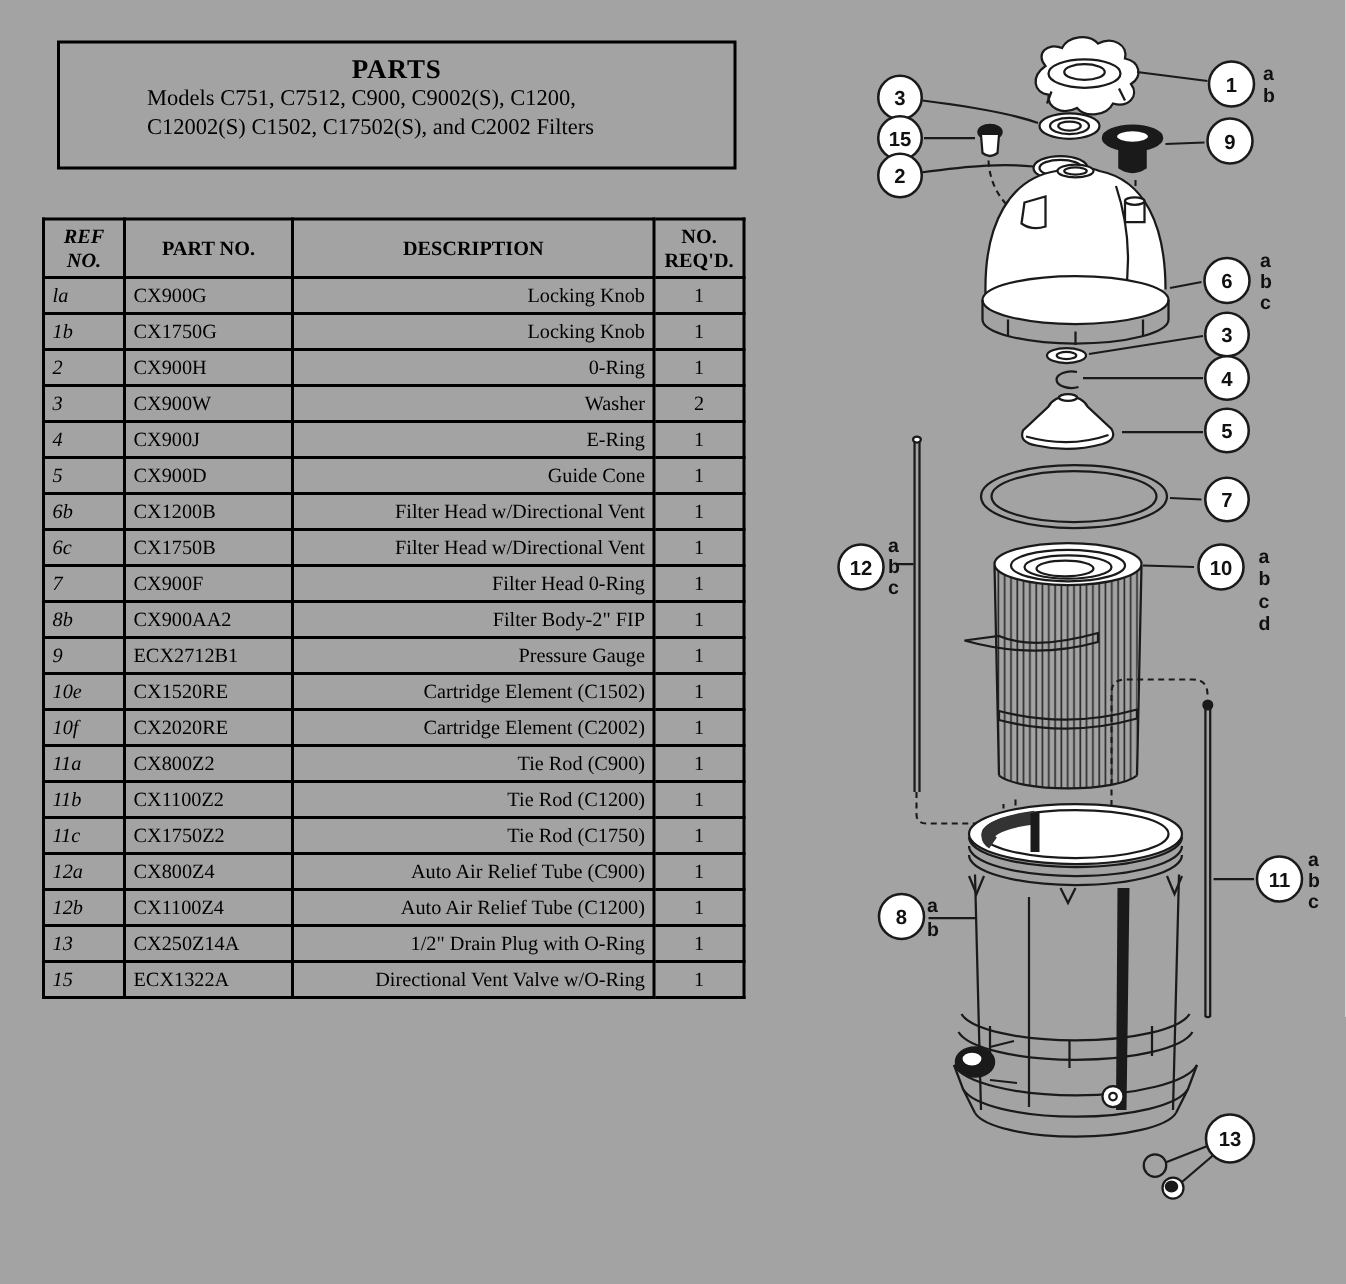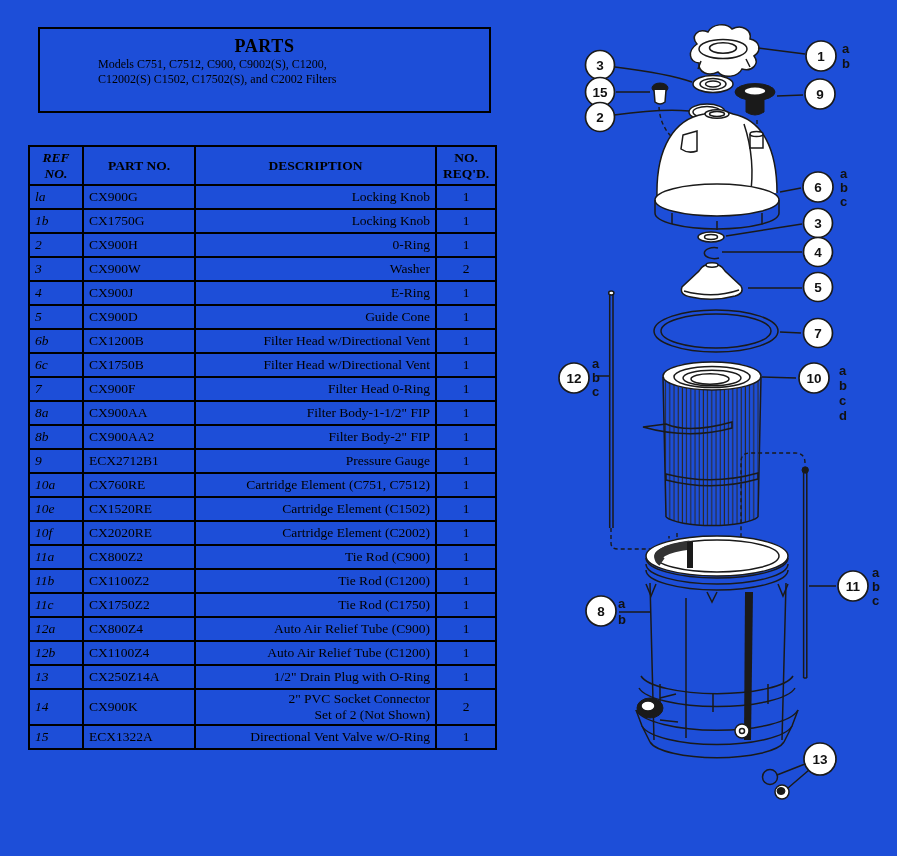--- a/index.html
+++ b/index.html
@@ -1,23 +1,23 @@
 <!DOCTYPE html>
 <html><head>
 <meta charset="utf-8">
 <style>
   html,body{margin:0;padding:0;background:#fff;}
-  .canvas{position:relative;width:897px;height:856px;background:#1d4ed8;
+  .canvas{position:relative;width:897px;height:856px;background:#a3a3a3;
           font-family:"Liberation Serif",serif;color:#000;overflow:hidden;}
 
   
   .title-box{position:absolute;left:38px;top:27px;width:453px;height:86px;
              border:2px solid #000;box-sizing:border-box;padding-top:7px;}
   .title{font-size:18px;font-weight:700;text-align:center;letter-spacing:.6px;}
-  .subtitle{font-size:12px;line-height:1.28;text-align:left;padding-left:58px;}
+  .subtitle{font-size:15px;line-height:1.28;text-align:left;padding-left:58px;}
 
   
   table.parts{position:absolute;left:28px;top:145px;width:461px;
               border-collapse:collapse;table-layout:fixed;font-size:13.5px;}
   table.parts th,table.parts td{border:2px solid #000;}
   table.parts th{font-weight:700;text-align:center;line-height:1.15;padding:3px 1px;}
   table.parts td{padding:1px 5px;height:20px;line-height:1.18;vertical-align:middle;}
   .col-ref{width:50px;font-style:italic;}
   .col-part{width:108px;margin-top:42px;}
   .col-desc{width:237px;}
@@ -104,44 +104,32 @@
           <td class="col-desc">Filter Head w/Directional Vent</td>
           <td class="col-qty">1</td>
         </tr>
         <tr>
           <td class="col-ref">7</td>
           <td class="col-part">CX900F</td>
           <td class="col-desc">Filter Head 0-Ring</td>
           <td class="col-qty">1</td>
         </tr>
         <tr>
-          <td class="col-ref">8a</td>
-          <td class="col-part">CX900AA</td>
-          <td class="col-desc">Filter Body-1-1/2" FIP</td>
-          <td class="col-qty">1</td>
-        </tr>
-        <tr>
           <td class="col-ref">8b</td>
           <td class="col-part">CX900AA2</td>
           <td class="col-desc">Filter Body-2" FIP</td>
           <td class="col-qty">1</td>
         </tr>
         <tr>
           <td class="col-ref">9</td>
           <td class="col-part">ECX2712B1</td>
           <td class="col-desc">Pressure Gauge</td>
           <td class="col-qty">1</td>
         </tr>
         <tr>
-          <td class="col-ref">10a</td>
-          <td class="col-part">CX760RE</td>
-          <td class="col-desc">Cartridge Element (C751, C7512)</td>
-          <td class="col-qty">1</td>
-        </tr>
-        <tr>
           <td class="col-ref">10e</td>
           <td class="col-part">CX1520RE</td>
           <td class="col-desc">Cartridge Element (C1502)</td>
           <td class="col-qty">1</td>
         </tr>
         <tr>
           <td class="col-ref">10f</td>
           <td class="col-part">CX2020RE</td>
           <td class="col-desc">Cartridge Element (C2002)</td>
           <td class="col-qty">1</td>
@@ -174,27 +162,20 @@
           <td class="col-ref">12b</td>
           <td class="col-part">CX1100Z4</td>
           <td class="col-desc">Auto Air Relief Tube (C1200)</td>
           <td class="col-qty">1</td>
         </tr>
         <tr>
           <td class="col-ref">13</td>
           <td class="col-part">CX250Z14A</td>
           <td class="col-desc">1/2" Drain Plug with O-Ring</td>
           <td class="col-qty">1</td>
-        </tr>
-        <tr>
-          <td class="col-ref">14</td>
-          <td class="col-part">CX900K</td>
-          <td class="col-desc">2" PVC Socket Connector
-Set of 2 (Not Shown)</td>
-          <td class="col-qty">2</td>
         </tr>
         <tr>
           <td class="col-ref">15</td>
           <td class="col-part">ECX1322A</td>
           <td class="col-desc">Directional Vent Valve w/O-Ring</td>
           <td class="col-qty">1</td>
         </tr>
       </tbody>
   </table>
 

